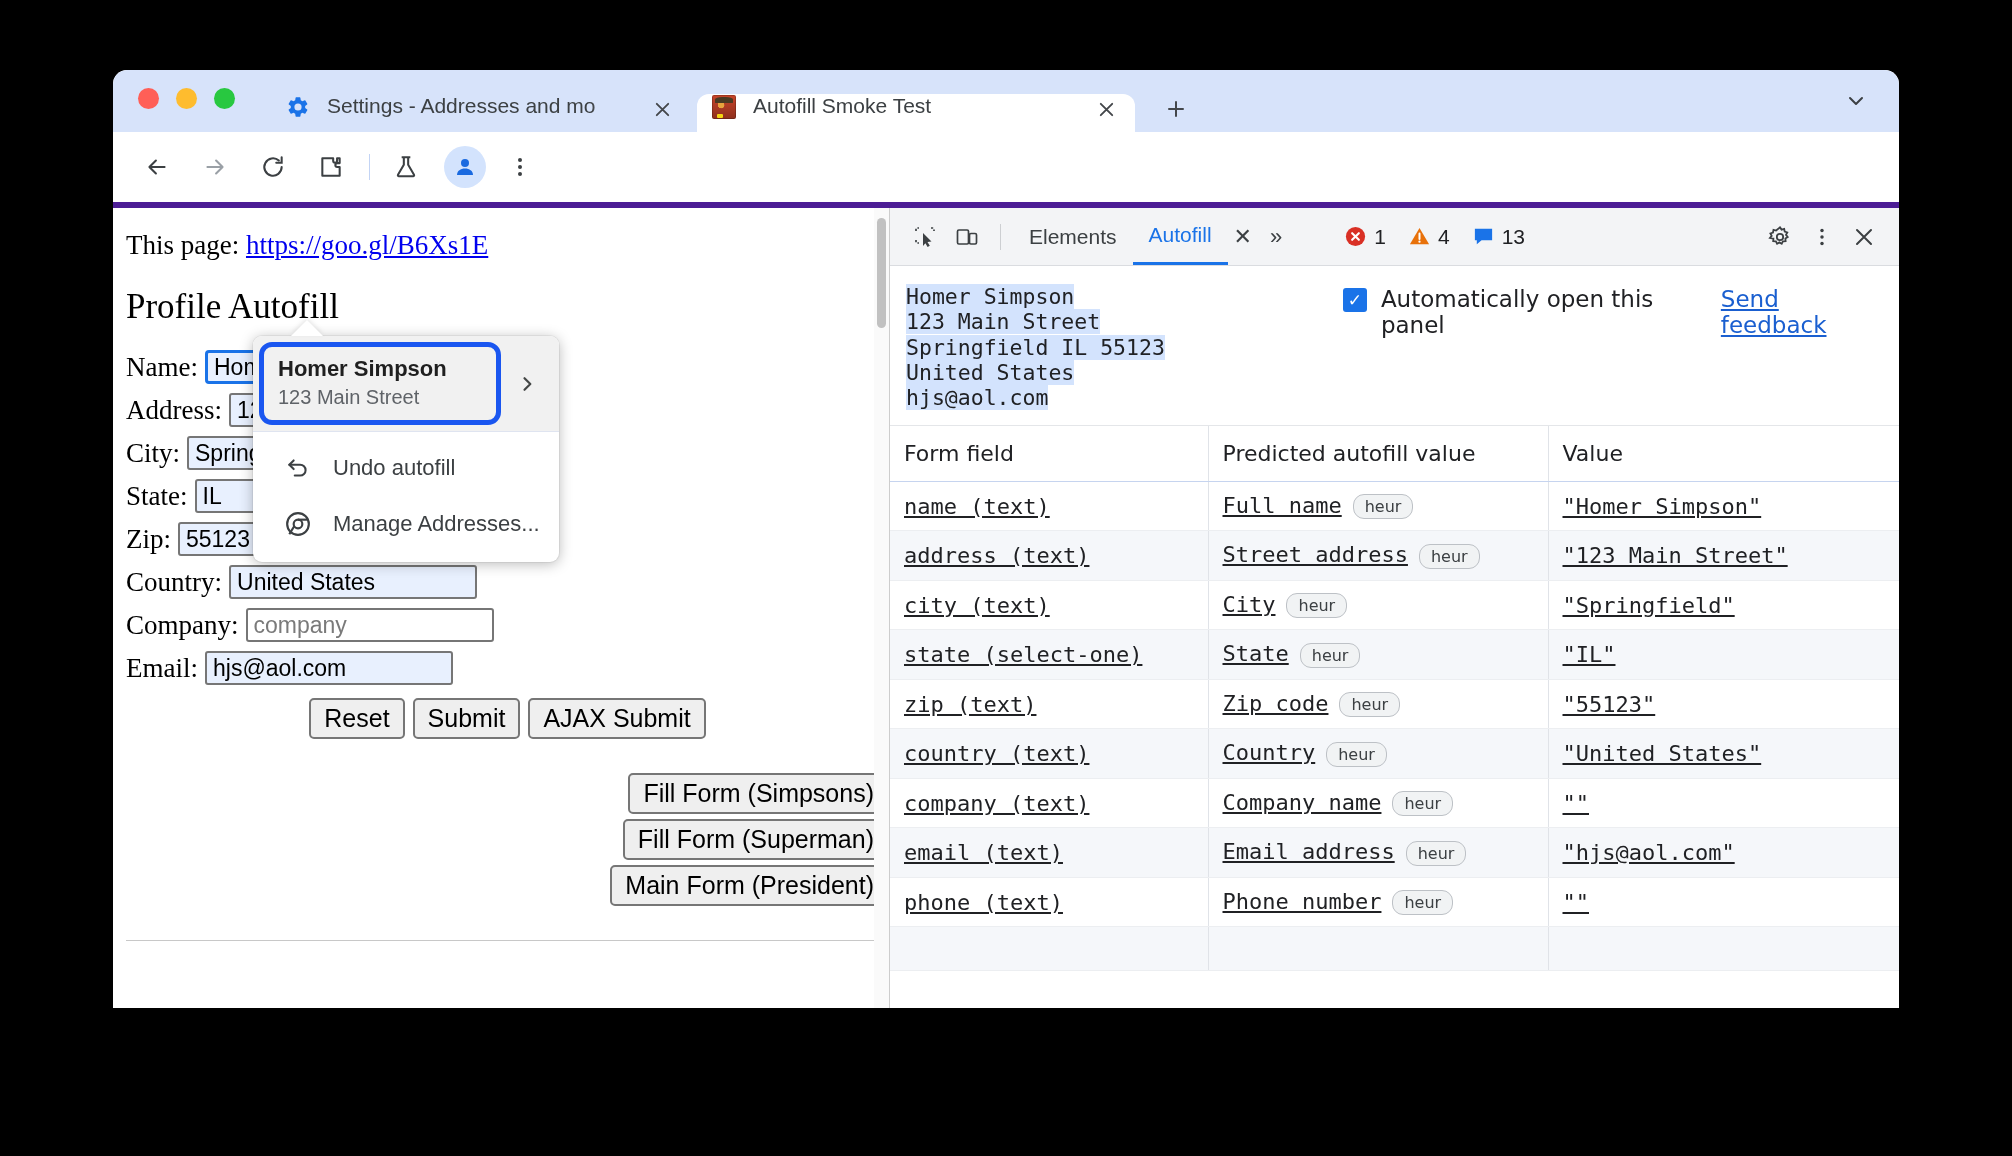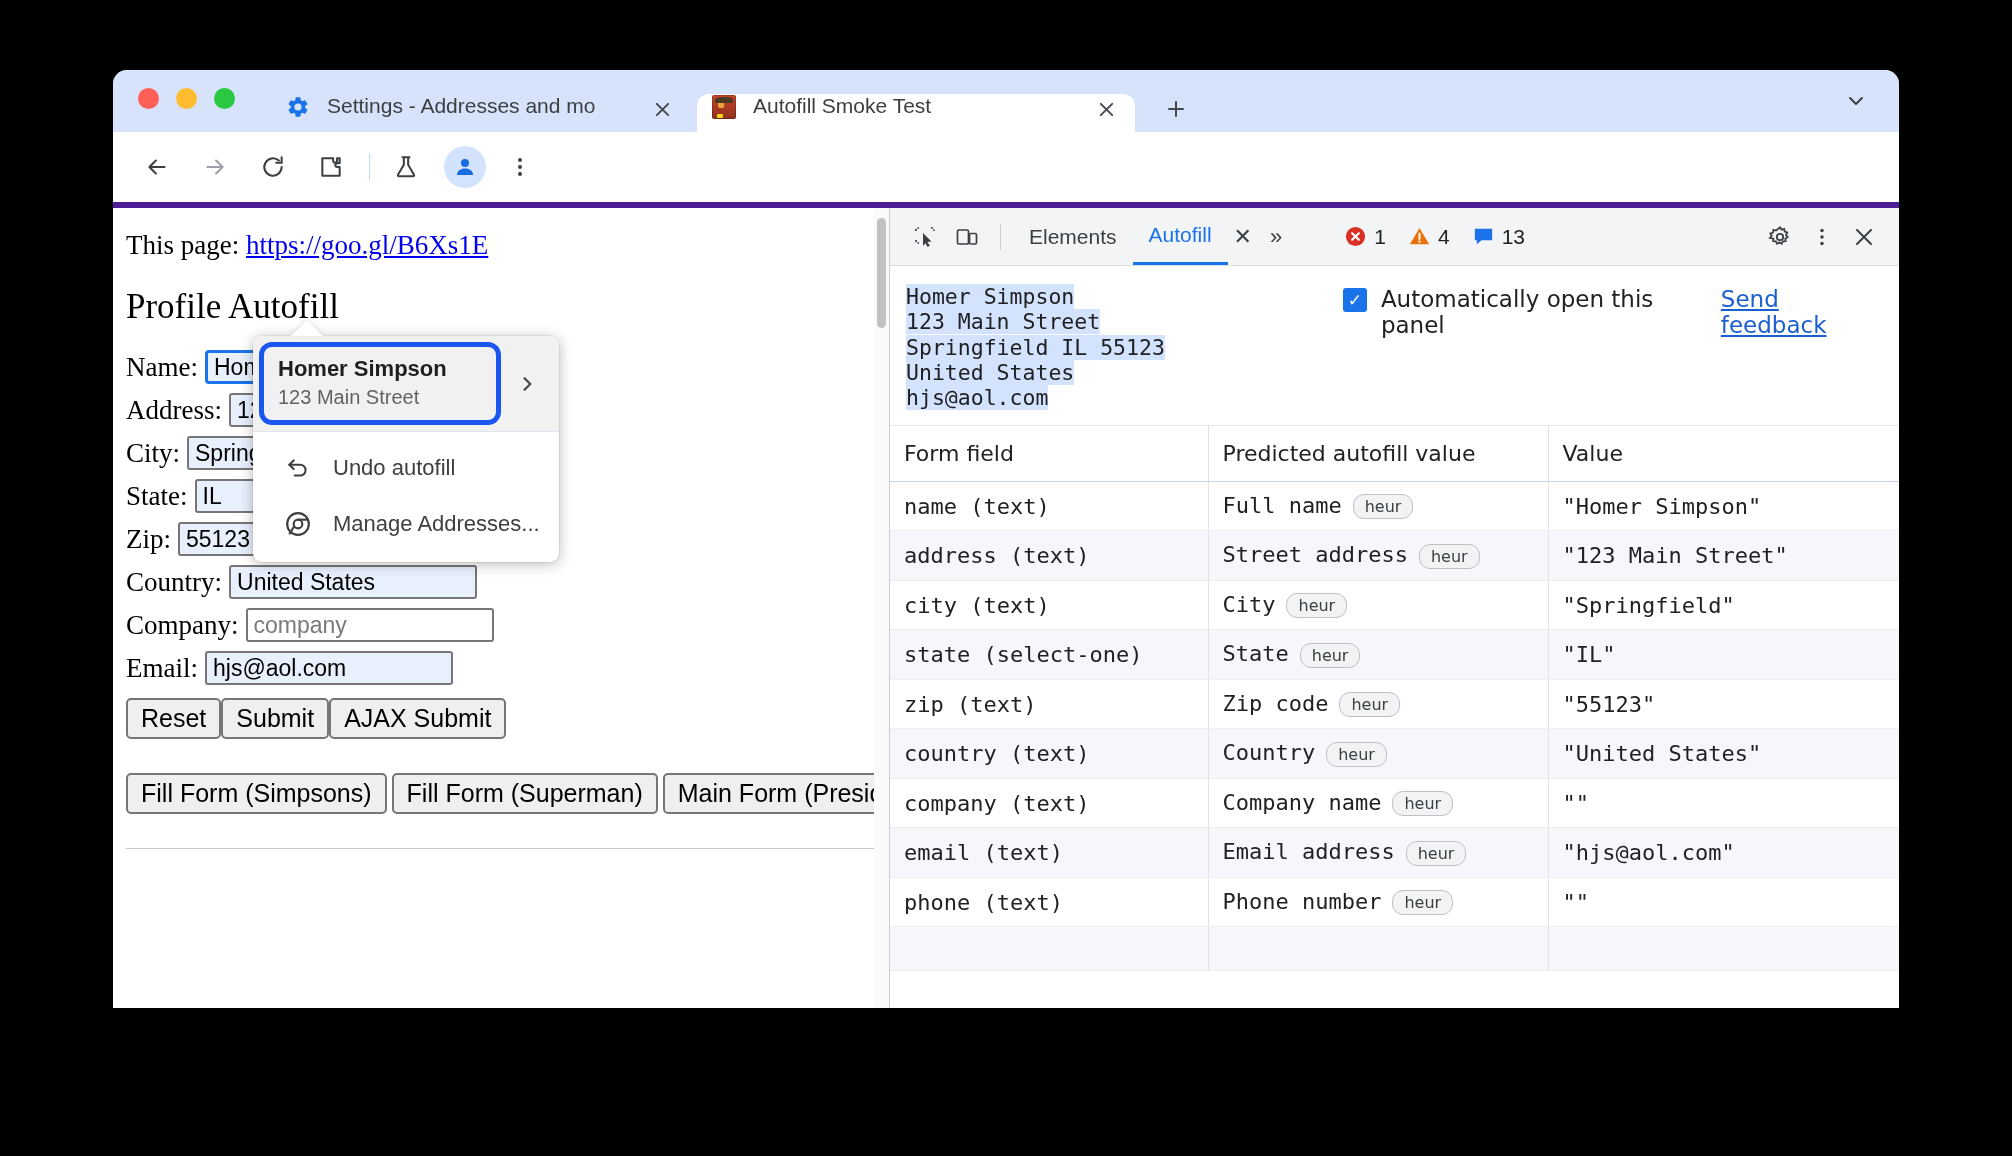--- a/index.html
+++ b/index.html
@@ -261,36 +261,37 @@
     font-family: "Liberation Sans", sans-serif;
     font-size: 23px;
     color: #000;
     padding: 0 6px;
     display: flex; align-items: center; justify-content: space-between;
     min-width: 82px;
   }
   .caret-glyph { font-size: 17px; margin-left: 14px; color: #222; }
 
   .btn-row {
-    display: flex; 
+    display: flex; gap: 8px;
     margin-top: 12px;
+    justify-content: center;
   }
   .page-button {
     font-family: "Liberation Sans", sans-serif;
     font-size: 25px;
     color: #000;
     background: #efefef;
     border: 2px solid #767676;
     border-radius: 5px;
     padding: 4px 13px;
     white-space: nowrap;
   }
   #fill-buttons {
     margin-top: 34px;
-    display: flex; flex-direction: row; gap: 5px;
+    display: flex; flex-direction: column; gap: 5px;
     align-items: flex-end;
   }
   #page-bottom-rule {
     margin: 34px 13px 0 0;
     border-top: 1px solid #c8c8c8;
   }
 
   
   #autofill-popup {
     position: absolute;
@@ -473,20 +474,21 @@
   }
   #autofill-table th:last-child { border-right: none; }
   #autofill-table td {
     font-size: 22px;
     color: #202124;
     padding: 11px 14px;
     border-bottom: 1px solid #eceef1;
     border-right: 1px solid #e0e3e8;
     vertical-align: middle;
     white-space: nowrap;
+    text-decoration: underline;
   }
   #autofill-table td:last-child { border-right: none; }
   #autofill-table tbody tr:nth-child(even) { background: #f5f7fa; }
   #autofill-table col.c1 { width: 318px; }
   #autofill-table col.c2 { width: 340px; }
   .heur-chip {
     display: inline-block;
     font-family: "DejaVu Sans", sans-serif;
     font-size: 16px;
     color: #3c4043;

